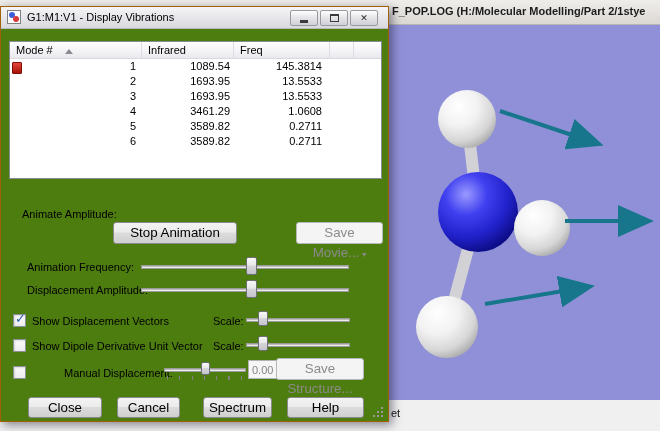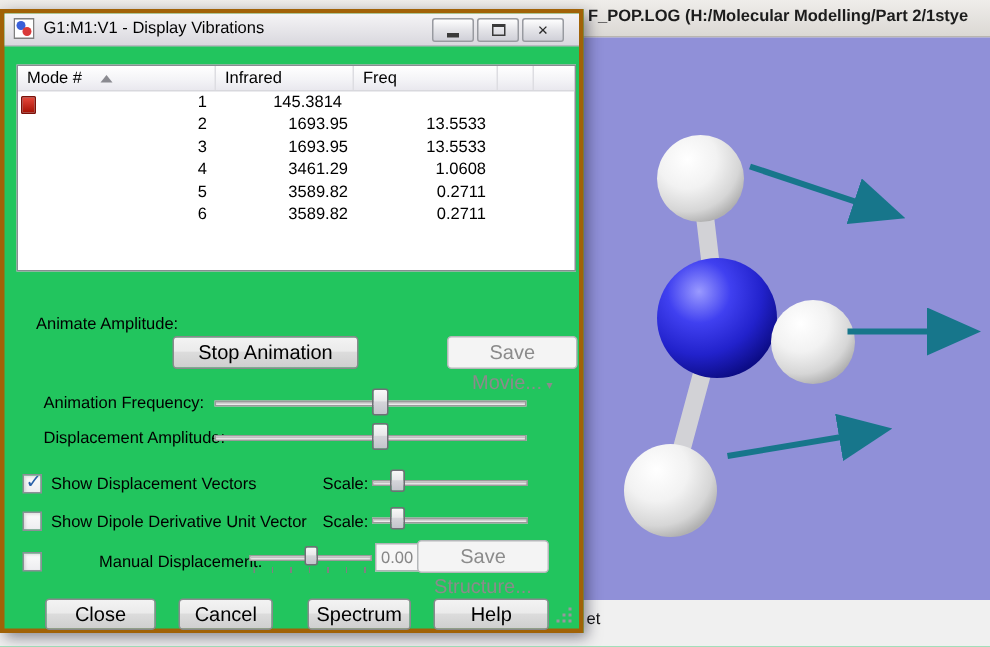--- a/index.html
+++ b/index.html
@@ -9,22 +9,22 @@
 
   
   .bg-titlebar { position:absolute; left:0; top:0; width:660px; height:25px;
                  background:linear-gradient(#efedea,#dbd8d4); border-bottom:1px solid #b8b5b0; }
   .bg-title { position:absolute; left:392px; top:5px; font-weight:bold; color:#1c1c1c; white-space:nowrap; }
   .viewport { position:absolute; left:380px; top:25px; width:280px; height:375px; background:#9090d8; }
   .statusbar { position:absolute; left:0; top:400px; width:660px; height:31px; background:#f0f0f0; }
   .status-text { position:absolute; left:391px; top:7px; color:#111; }
 
   
-  .dialog { position:absolute; left:0; top:6px; width:389px; height:416px; background:#22c55e;
-            border:3px solid #a16207; box-shadow:3px 3px 9px rgba(25,25,45,.5); z-index:10; }
+  .dialog { position:absolute; left:0; top:6px; width:389px; height:416px; background:#4d7c0f;
+            border:1px solid #a16207; box-shadow:3px 3px 9px rgba(25,25,45,.5); z-index:10; }
   .titlebar { position:absolute; left:0; top:0; width:100%; height:22px;
               background:linear-gradient(#f5f4f6,#d9d8de); border-bottom:1px solid #b9b8c0; }
   .dlg-icon { position:absolute; left:6px; top:3px; width:14px; height:14px; }
   .dlg-title { position:absolute; left:26px; top:4px; }
   .capbtns { position:absolute; right:10px; top:3px; display:flex; gap:2px; }
   .cap-btn { width:28px; height:16px; background:linear-gradient(#fefefe,#e4e4e8 50%,#d0d0d8);
              border:1px solid #989aa0; border-radius:2px; display:flex; align-items:center; justify-content:center; }
   .gl-min { width:8px; height:3px; background:#3a3a3a; margin-top:7px; }
   .gl-max { width:9px; height:8px; border:1px solid #3a3a3a; border-top-width:2px; }
   .gl-close { font-size:9px; font-weight:bold; color:#2a2a2a; line-height:1; }
@@ -149,20 +149,21 @@
     <div class="lv-header">
       <div class="hcell h1"><span>Mode #</span><span class="sort-arrow"></span></div>
       <div class="hcell h3"><span>Infrared</span></div>
       <div class="hcell h2"><span>Freq</span></div>
       <div class="hcell h4"></div>
       <div class="hcell h5"></div>
     </div>
     <div class="mode-icon"></div>
     <div class="lv-row">
       <span class="cell cl1">1</span>
+      <span class="cell cl2">1089.54</span>
       <span class="cell cl3">145.3814</span>
     </div>
     <div class="lv-row">
       <span class="cell cl1">2</span>
       <span class="cell cl2">1693.95</span>
       <span class="cell cl3">13.5533</span>
     </div>
     <div class="lv-row">
       <span class="cell cl1">3</span>
       <span class="cell cl2">1693.95</span>

